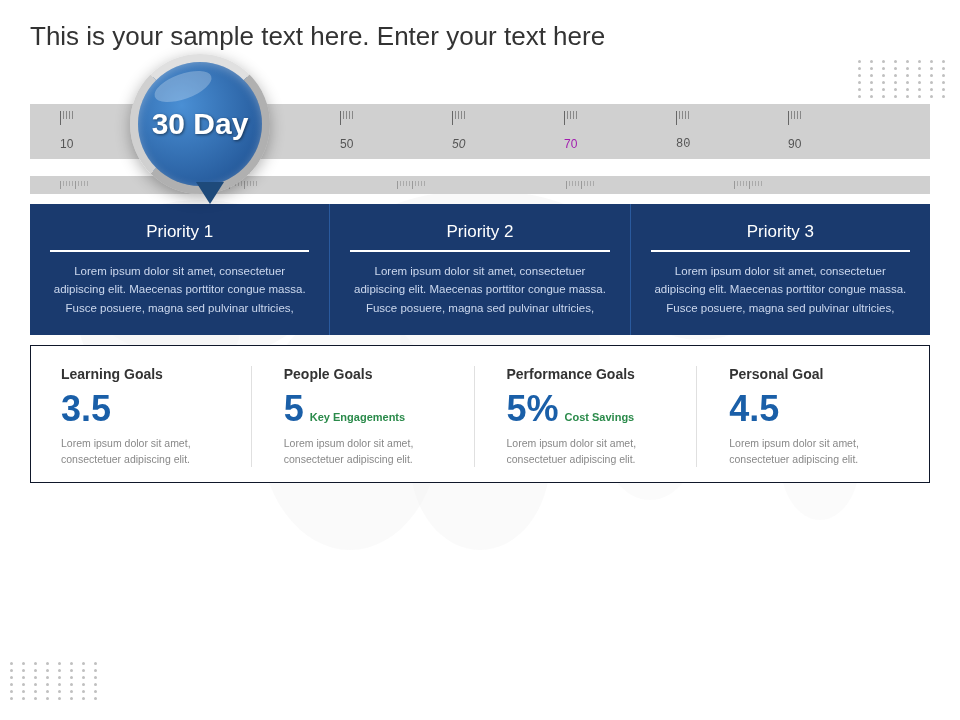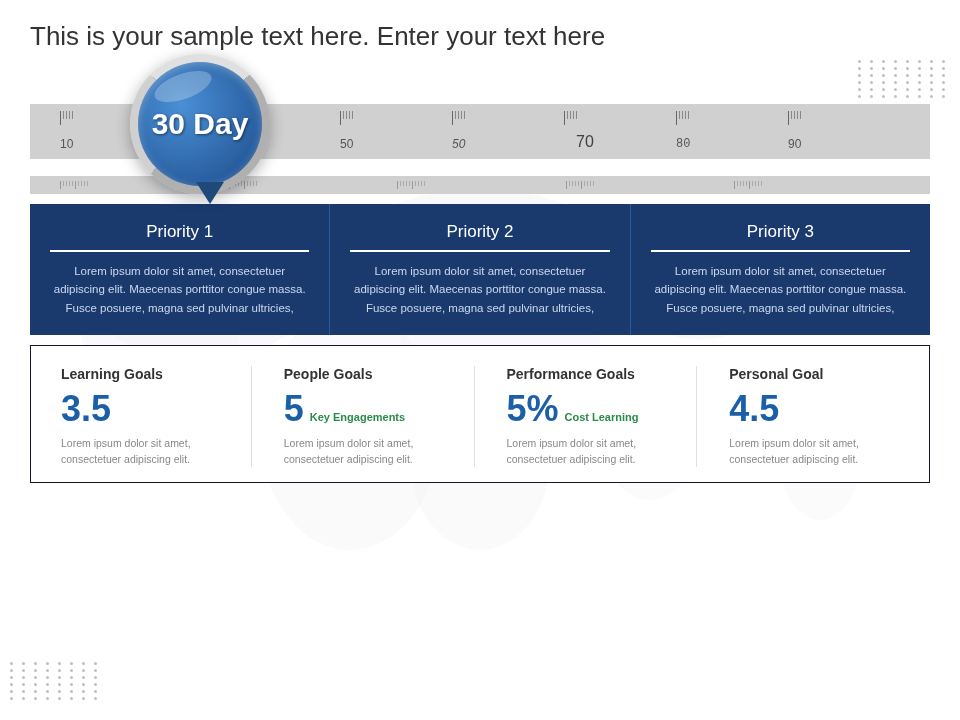--- a/index.html
+++ b/index.html
@@ -424,21 +424,21 @@
             <span style="position:absolute; bottom:0; left:0; font-size:12px; color:#555;">50</span>
           </div>
           <div style="flex:1; position:relative; height:40px;">
             <div style="position:absolute; top:0; left:0; right:0; display:flex; gap:2px; align-items:flex-start;">
               <div style="width:1px; height:14px; background:#666;"></div>
               <div style="width:1px; height:8px; background:#888;"></div>
               <div style="width:1px; height:8px; background:#888;"></div>
               <div style="width:1px; height:8px; background:#888;"></div>
               <div style="width:1px; height:8px; background:#888;"></div>
             </div>
-            <span style="position:absolute; bottom:0; left:12px; font-size:16px; color:#404040;">70</span>
+            <span style="position:absolute; bottom:0; left:0; font-size:12px; color:#a21caf;">70</span>
           </div>
           <div style="flex:1; position:relative; height:40px;font-family:Liberation Mono, monospace;">
             <div style="position:absolute; top:0; left:0; right:0; display:flex; gap:2px; align-items:flex-start;">
               <div style="width:1px; height:14px; background:#666;"></div>
               <div style="width:1px; height:8px; background:#888;"></div>
               <div style="width:1px; height:8px; background:#888;"></div>
               <div style="width:1px; height:8px; background:#888;"></div>
               <div style="width:1px; height:8px; background:#888;"></div>
             </div>
             <span style="position:absolute; bottom:0; left:0; font-size:12px; color:#555;">80</span>
@@ -555,21 +555,21 @@
         <span class="goal-value-number">5</span>
         <span class="goal-value-label">Key Engagements</span>
       </div>
       <p class="goal-text">Lorem ipsum dolor sit amet, consectetuer adipiscing elit.</p>
     </div>
 
     <div class="goal-box">
       <div class="goal-title">Performance Goals</div>
       <div class="goal-value-row">
         <span class="goal-value-number">5%</span>
-        <span class="goal-value-label">Cost Learning</span>
+        <span class="goal-value-label">Cost Savings</span>
       </div>
       <p class="goal-text">Lorem ipsum dolor sit amet, consectetuer adipiscing elit.</p>
     </div>
 
     <div class="goal-box">
       <div class="goal-title">Personal Goal</div>
       <div class="goal-value-row">
         <span class="goal-value-number">4.5</span>
       </div>
       <p class="goal-text">Lorem ipsum dolor sit amet, consectetuer adipiscing elit.</p>

